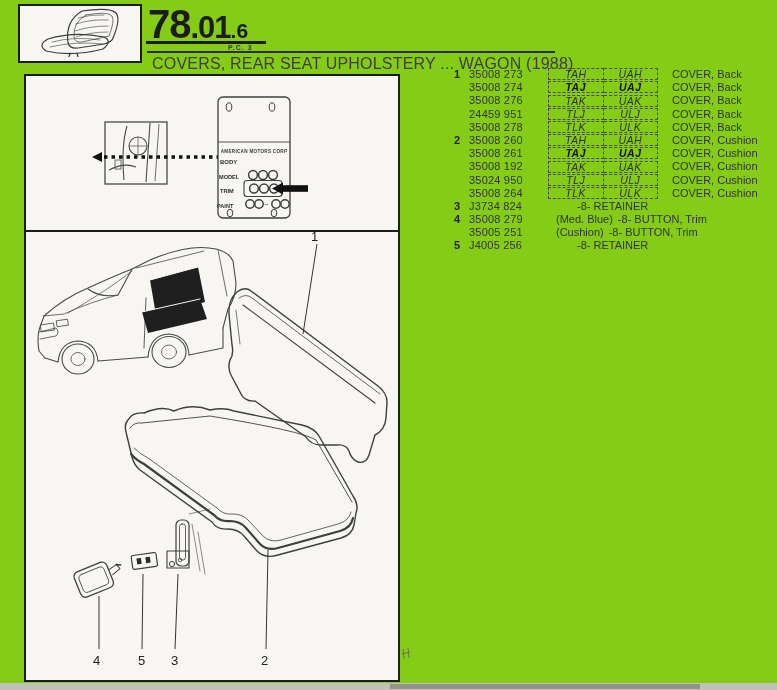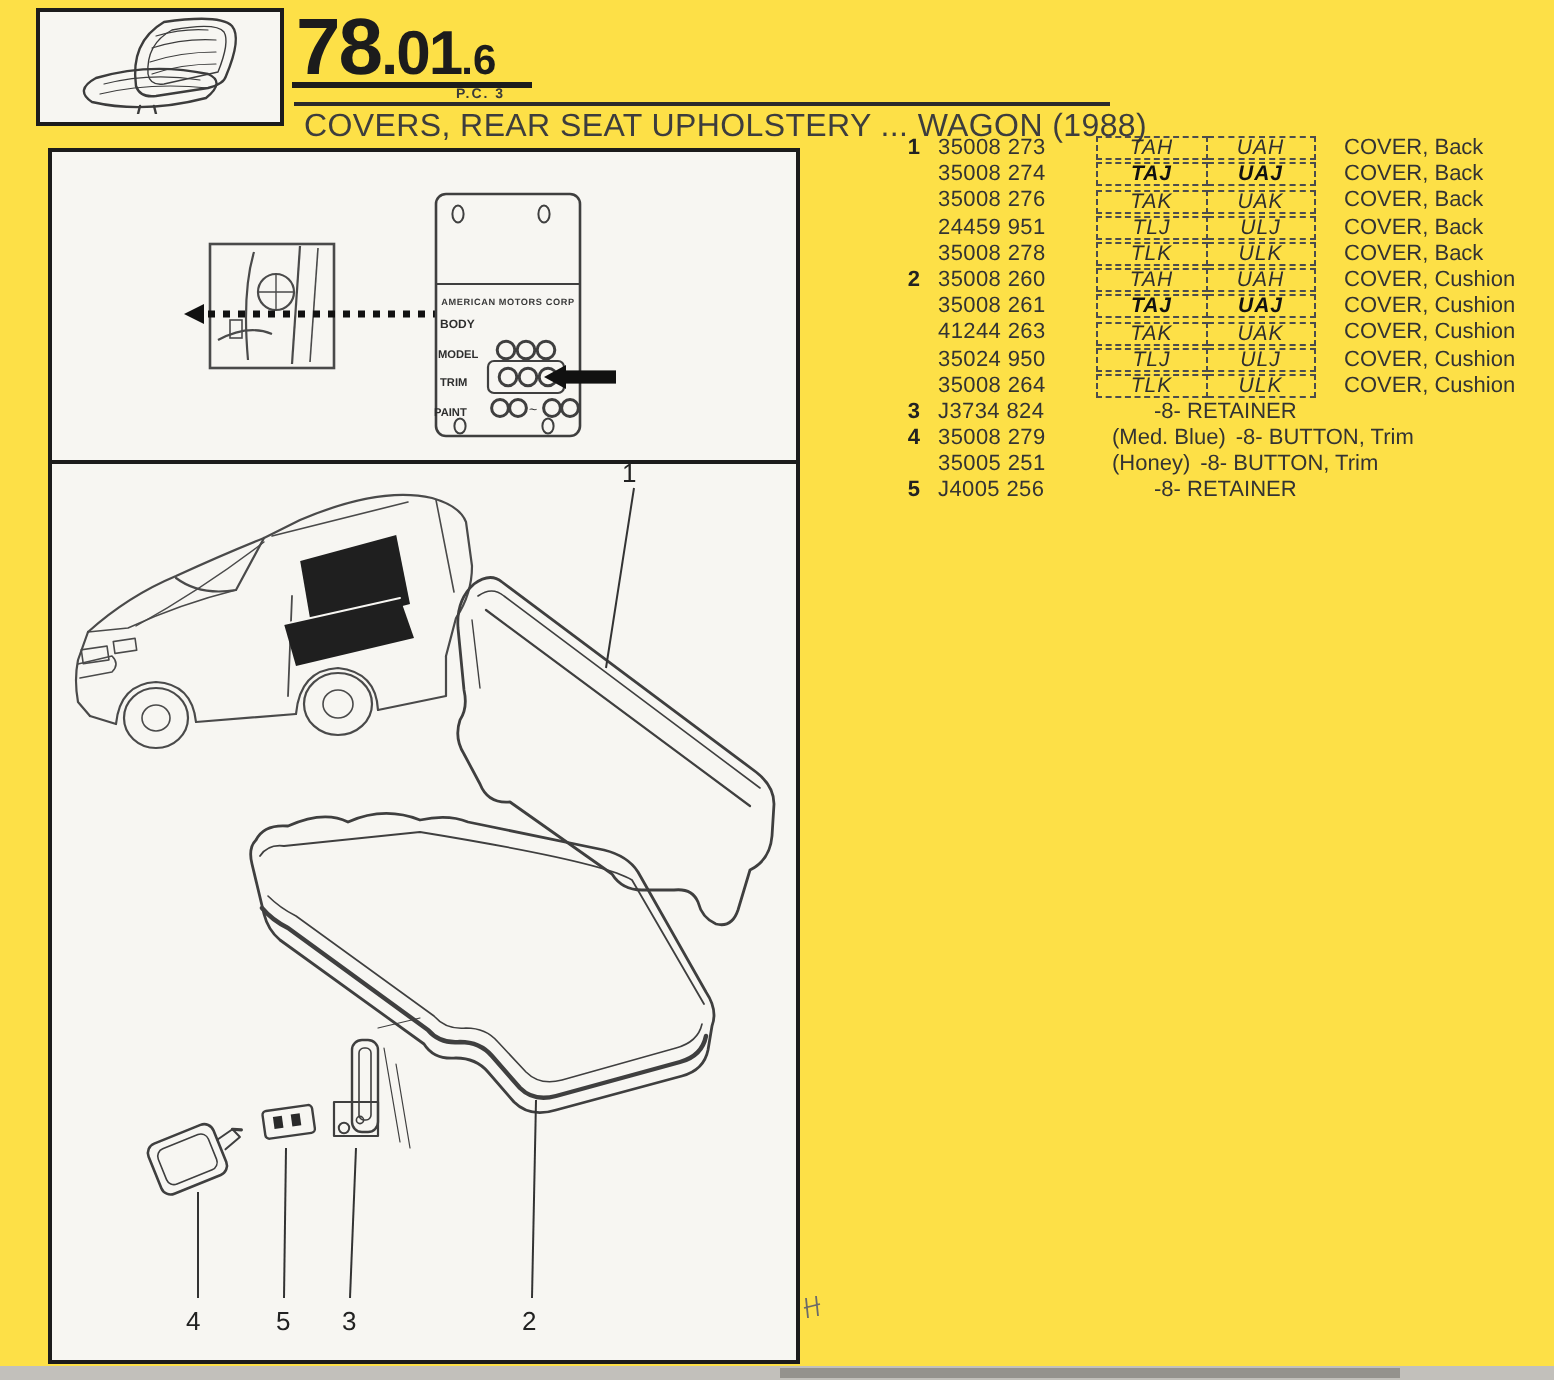--- a/index.html
+++ b/index.html
@@ -1,17 +1,17 @@
 <!DOCTYPE html>
 <html><head>
 <meta charset="utf-8">
 <style>
   html,body{margin:0;padding:0;}
   body{width:777px;height:690px;background:#fbfaf8;font-family:"Liberation Sans",sans-serif;overflow:hidden;}
-  .page{position:relative;width:777px;height:690px;background:#fde047;color:#262626;}
+  .page{position:relative;width:777px;height:690px;background:#84cc16;color:#262626;}
   
   .seat-box{position:absolute;left:18px;top:4px;width:120px;height:55px;border:2px solid #1c1c1c;background:#f7f6f2;}
   .code-block{position:absolute;left:148px;top:2px;white-space:nowrap;color:#1c1c1c;}
   .code-main{font-size:40px;font-weight:bold;letter-spacing:-1px;}
   .code-mid{font-size:31px;font-weight:bold;letter-spacing:-1px;}
   .code-minor{font-size:21px;font-weight:bold;}
   .code-underline{position:absolute;left:146px;top:41px;width:120px;height:3px;background:#1c1c1c;}
   .pc-note{position:absolute;left:228px;top:44px;font-size:7px;font-weight:bold;color:#3a3a3a;letter-spacing:1px;}
   .title-rule{position:absolute;left:147px;top:51px;width:408px;height:2px;background:#2b2b2b;}
   .page-title{position:absolute;left:152px;top:55px;font-size:16px;color:#3d3d3d;letter-spacing:0.2px;white-space:nowrap;}
@@ -260,21 +260,21 @@
       <span class="pnum">35008 261</span>
       <span class="pcodes bold">
           <span class="pcode c1">TAJ</span>
           <span class="pcode c2">UAJ</span>
         </span>
       <span class="ptext" style="left: 224px;"><span class="pdesc" style="margin-left: 0px;">COVER, Cushion</span></span>
     </div>
 
     <div class="prow">
       <span class="pitem"></span>
-      <span class="pnum">41244 263</span>
+      <span class="pnum">35008 192</span>
       <span class="pcodes">
           <span class="pcode c1">TAK</span>
           <span class="pcode c2">UAK</span>
         </span>
       <span class="ptext" style="left: 224px;"><span class="pdesc" style="margin-left: 0px;">COVER, Cushion</span></span>
     </div>
 
     <div class="prow">
       <span class="pitem"></span>
       <span class="pnum">35024 950</span>
@@ -306,21 +306,21 @@
       <span class="pitem">4</span>
       <span class="pnum">35008 279</span>
 
       <span class="ptext"><span class="pnote">(Med. Blue)</span><span class="pdesc">-8- BUTTON, Trim</span></span>
     </div>
 
     <div class="prow">
       <span class="pitem"></span>
       <span class="pnum">35005 251</span>
 
-      <span class="ptext"><span class="pnote">(Honey)</span><span class="pdesc">-8- BUTTON, Trim</span></span>
+      <span class="ptext"><span class="pnote">(Cushion)</span><span class="pdesc">-8- BUTTON, Trim</span></span>
     </div>
 
 
     <div class="prow">
       <span class="pitem">5</span>
       <span class="pnum">J4005 256</span>
 
       <span class="ptext indent"><span class="pdesc">-8- RETAINER</span></span>
     </div>
   </div>

